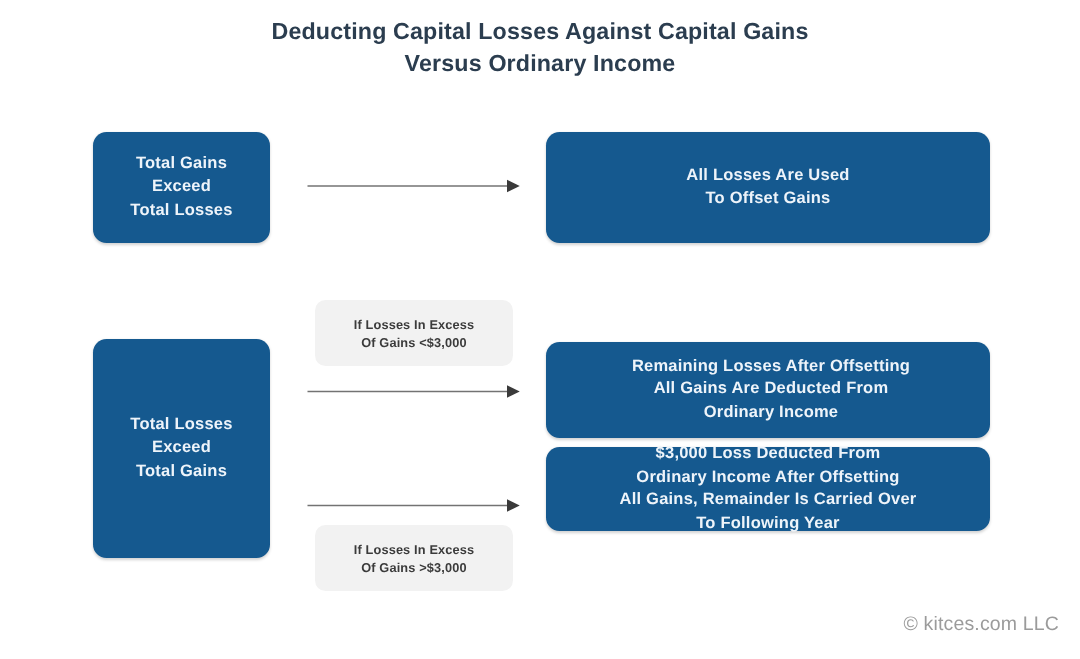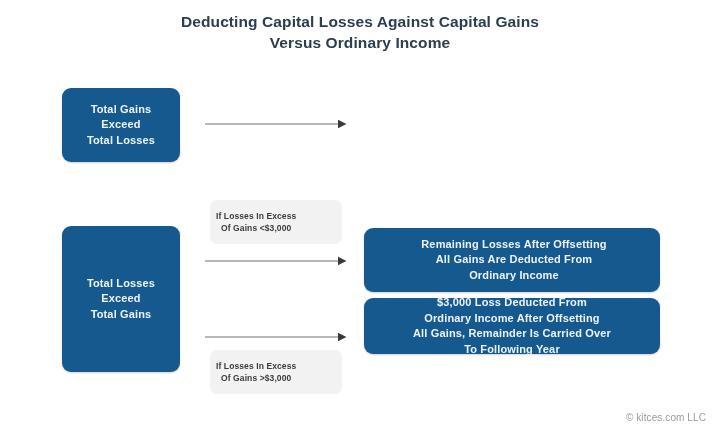--- a/index.html
+++ b/index.html
@@ -59,20 +59,21 @@
   #node-3000-loss           { left: 364px; top: 298px; width: 296px; height: 56px; }
 
   
   .cond-label {
     position: absolute;
     background: #f2f2f2;
     border-radius: 7px;
     color: #3b3b3b;
     display: flex;
     align-items: center;
+    justify-content: center;
     text-align: center;
     font-size: 8.5px;
     font-weight: bold;
     line-height: 12px;
     letter-spacing: 0.1px;
     box-sizing: border-box;
     padding: 3px 6px;
   }
   .cond-label .c-line { display: block; white-space: nowrap; }
 
@@ -89,21 +90,21 @@
   #arrow-row1     { left: 205px; top: 118px; width: 142px; }
   #arrow-row2-top { left: 205px; top: 255px; width: 142px; }
   #arrow-row2-bot { left: 205px; top: 331px; width: 142px; }
 
   
   #footer-credit {
     position: absolute;
     right: 14px;
     bottom: 16px;
     color: #9b9b9b;
-    font-size: 10px;
+    font-size: 13px;
     letter-spacing: 0.1px;
     white-space: nowrap;
   }
 </style>
 </head>
 <body>
 
 <div id="canvas">
 
   <div id="title">
@@ -119,20 +120,26 @@
     </div>
   </div>
 
   <div class="arrow" id="arrow-row1">
     <svg width="142" height="12" viewBox="0 0 142 12" aria-hidden="true">
       <line x1="0" y1="6" x2="133" y2="6" stroke="#737373" stroke-width="1.1"></line>
       <path d="M133 1.8 L141.5 6 L133 10.2 Z" fill="#3a3a3a"></path>
     </svg>
   </div>
 
+  <div class="node" id="node-all-losses-offset">
+    <div>
+      <span class="n-line">All Losses Are Used</span>
+      <span class="n-line">To Offset Gains</span>
+    </div>
+  </div>
 
   <div class="node" id="node-losses-exceed-gains">
     <div>
       <span class="n-line">Total Losses</span>
       <span class="n-line">Exceed</span>
       <span class="n-line">Total Gains</span>
     </div>
   </div>
 
   <div class="cond-label" id="label-under-3000">

